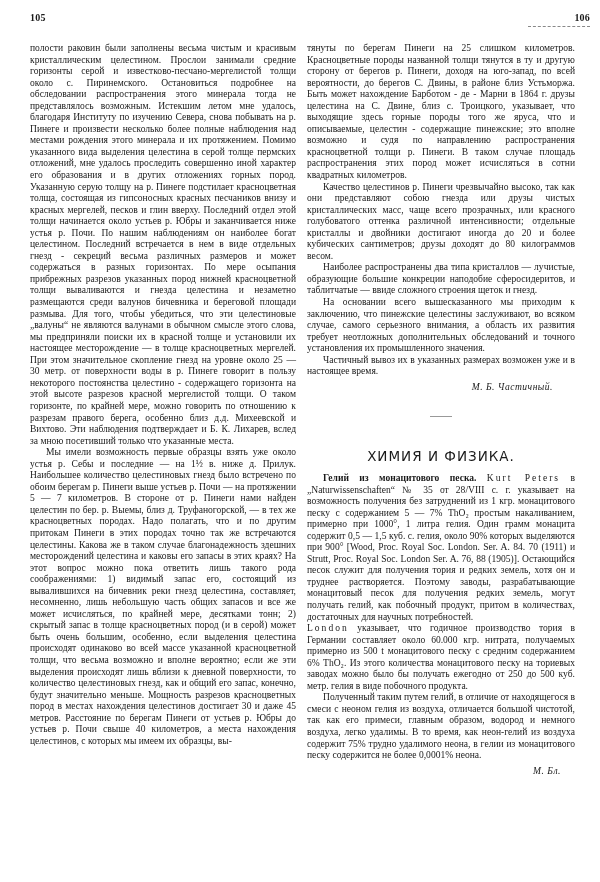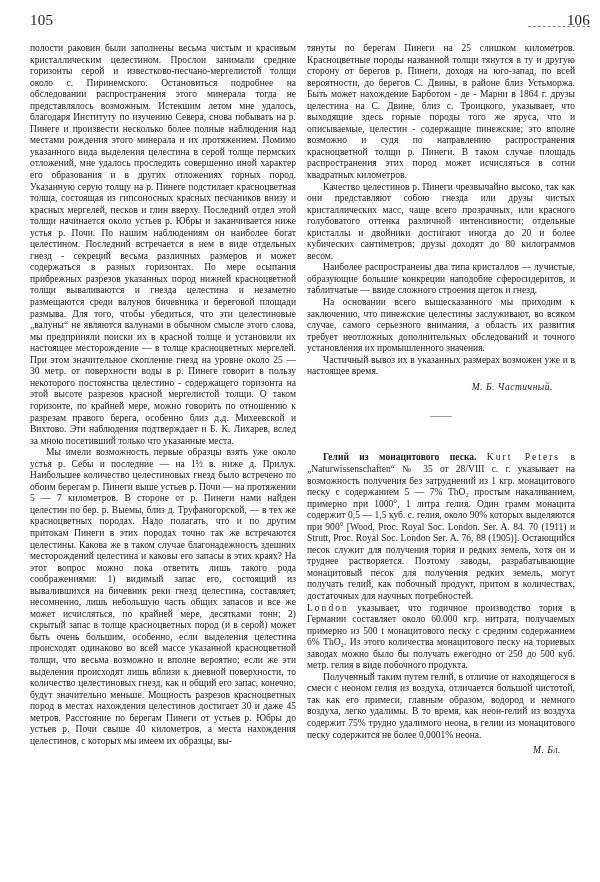--- a/index.html
+++ b/index.html
@@ -1,19 +1,19 @@
 <!DOCTYPE html>
 <html><head>
 <meta charset="utf-8">
 <style>
   html, body { margin: 0; padding: 0; background: #ffffff; }
   body { width: 600px; height: 882px; position: relative; overflow: hidden; color: #1a1a1a;
          font-family: "Liberation Serif", "DejaVu Serif", serif; }
   .running-head { position: absolute; top: 12px; left: 30px; width: 560px; height: 16px;
-                  font-size: 15px; letter-spacing: 0.2px; }
+                  font-size: 10px; letter-spacing: 0.2px; font-weight: bold; }
   .pn-left { position: absolute; left: 0; top: 0; }
   .pn-right { position: absolute; right: 0; top: 0; text-align: center; }
   .rh-title { position: absolute; left: 0; right: 0; text-align: center; top: 0; }
   .rh-rule { position: absolute; right: 0; top: 14px; width: 62px; border-top: 1px dashed #888; }
   .col { position: absolute; top: 42px; width: 266px; font-size: 9.55px; line-height: 11.55px;
          text-align: justify; hyphens: manual; }
   .col-left { left: 30px; }
   .col-right { left: 307px; width: 268px; }
   .col p { margin: 0; text-indent: 0; }
   .col p.indent { text-indent: 16px; }
@@ -40,17 +40,18 @@
 </div>
 
 <div class="col col-right">
   <p>тянуты по берегам Пинеги на 25 слишком километров. Красноцветные породы названной толщи тянутся в ту и другую сторону от берегов р. Пинеги, доходя на юго-запад, по всей вероятности, до берегов С. Двины, в районе близ Устьморжа. Быть может нахождение Барботом - де - Марни в 1864 г. друзы целестина на С. Двине, близ с. Троицкого, указывает, что выходящие здесь горные породы того же яруса, что и описываемые, целестин - содержащие пинежские; это вполне возможно и судя по направлению распространения красноцветной толщи р. Пинеги. В таком случае площадь распространения этих пород может исчисляться в сотни квадратных километров.</p>
   <p class="indent">Качество целестинов р. Пинеги чрезвычайно высоко, так как они представляют собою гнезда или друзы чистых кристаллических масс, чаще всего прозрачных, или красного голубоватого оттенка различной интенсивности; отдельные кристаллы и двойники достигают иногда до 20 и более кубических сантиметров; друзы доходят до 80 килограммов весом.</p>
   <p class="indent">Наиболее распространены два типа кристаллов — лучистые, образующие большие конкреции наподобие сферосидеритов, и таблитчатые — ввиде сложного строения щеток и гнезд.</p>
   <p class="indent">На основании всего вышесказанного мы приходим к заключению, что пинежские целестины заслуживают, во всяком случае, самого серьезного внимания, а область их развития требует неотложных дополнительных обследований и точного установления их промышленного значения.</p>
   <p class="indent">Частичный вывоз их в указанных размерах возможен уже и в настоящее время.</p>
   <div class="sig">М. Б. Частичный.</div>
   <div class="sep"></div>
+  <div class="section-title">ХИМИЯ И ФИЗИКА.</div>
   <p class="indent"><span class="bold">Гелий из монацитового песка.</span> <span class="spaced">Kurt Peters</span> <span>в „Naturwissenschaften“ № 35 от 28/VIII с. г. указывает на возможность получения без затруднений из 1 кгр. монацитового песку с содержанием 5 — 7% ThO₂ простым накаливанием, примерно при 1000°, 1 литра гелия. Один грамм монацита содержит 0,5 — 1,5 куб. с. гелия, около 90% которых выделяются при 900° [Wood, Proc. Royal Soc. London. Ser. A. 84. 70 (1911) и Strutt, Proc. Royal Soc. London Ser. A. 76, 88 (1905)]. Остающийся песок служит для получения тория и редких земель, хотя он и труднее растворяется. Поэтому заводы, разрабатывающие монацитовый песок для получения редких земель, могут получать гелий, как побочный продукт, притом в количествах, достаточных для научных потребностей.</span></p>
   <p><span class="spaced">London</span> <span>указывает, что годичное производство тория в Германии составляет около 60.000 кгр. нитрата, получаемых примерно из 500 t монацитового песку с средним содержанием 6% ThO₂. Из этого количества монацитового песку на ториевых заводах можно было бы получать ежегодно от 250 до 500 куб. метр. гелия в виде побочного продукта.</span></p>
   <p class="indent">Полученный таким путем гелий, в отличие от находящегося в смеси с неоном гелия из воздуха, отличается большой чистотой, так как его примеси, главным образом, водород и немного воздуха, легко удалимы. В то время, как неон-гелий из воздуха содержит 75% трудно удалимого неона, в гелии из монацитового песку содержится не более 0,0001% неона.</p>
   <div class="sig sig2">М. Бл.</div>
 </div>
 
 </body></html>

